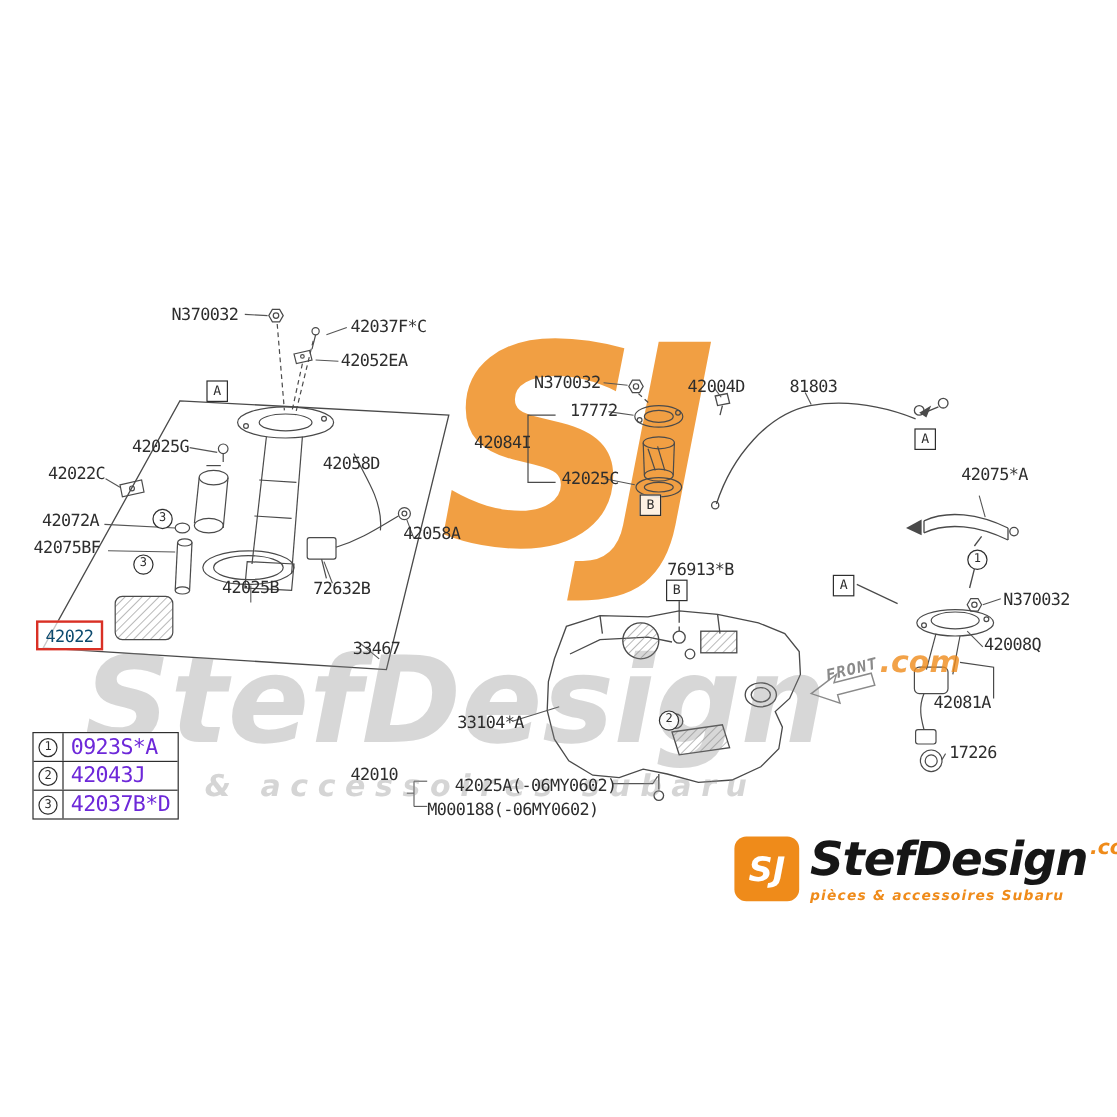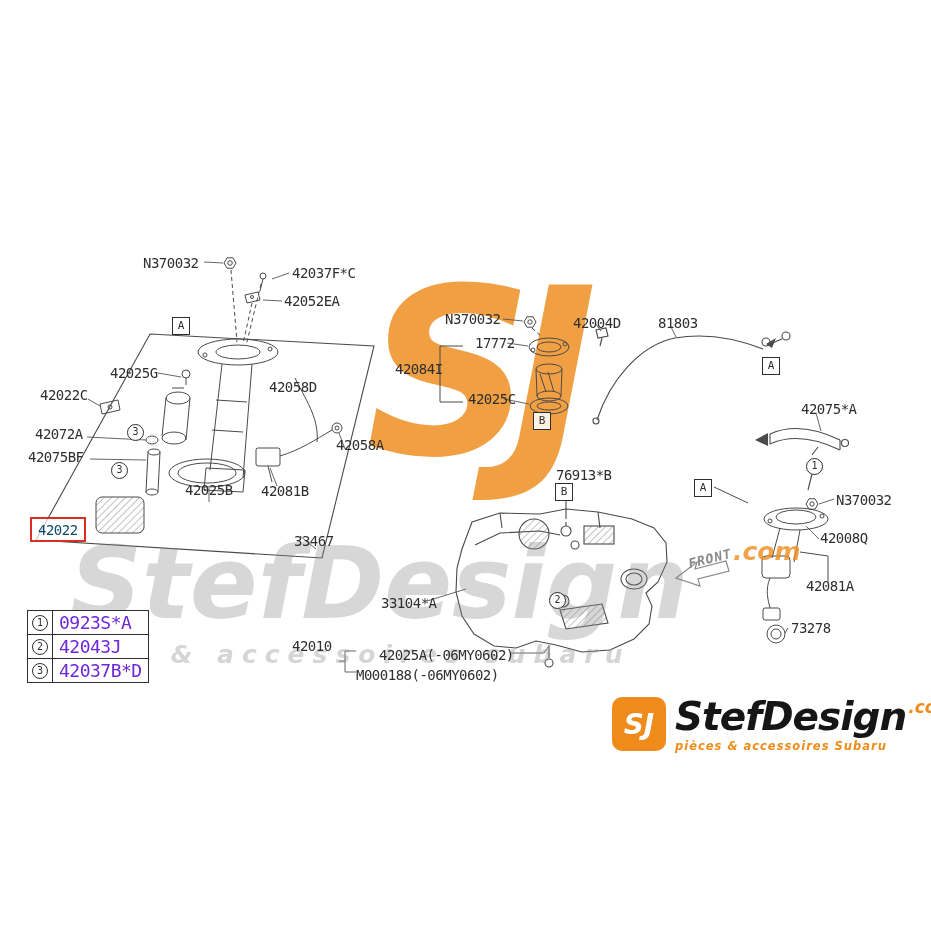--- a/index.html
+++ b/index.html
@@ -249,34 +249,34 @@
   <span class="lbl" style="left:143px;top:255px">N370032</span>
   <span class="lbl" style="left:292px;top:265px">42037F*C</span>
   <span class="lbl" style="left:284px;top:293px">42052EA</span>
   <span class="lbl" style="left:110px;top:365px">42025G</span>
   <span class="lbl" style="left:269px;top:379px">42058D</span>
   <span class="lbl" style="left:40px;top:387px">42022C</span>
   <span class="lbl" style="left:35px;top:426px">42072A</span>
   <span class="lbl" style="left:28px;top:449px">42075BF</span>
   <span class="lbl" style="left:336px;top:437px">42058A</span>
   <span class="lbl" style="left:185px;top:482px">42025B</span>
-  <span class="lbl" style="left:261px;top:483px">42081B</span>
+  <span class="lbl" style="left:261px;top:483px">72632B</span>
   <span class="lbl" style="left:294px;top:533px">33467</span>
   <span class="lbl" style="left:445px;top:311px">N370032</span>
   <span class="lbl" style="left:475px;top:335px">17772</span>
   <span class="lbl" style="left:395px;top:361px">42084I</span>
   <span class="lbl" style="left:468px;top:391px">42025C</span>
   <span class="lbl" style="left:573px;top:315px">42004D</span>
   <span class="lbl" style="left:658px;top:315px">81803</span>
-  <span class="lbl" style="left:801px;top:401px">42075*A</span>
+  <span class="lbl" style="left:801px;top:388px">42075*A</span>
   <span class="lbl" style="left:836px;top:492px">N370032</span>
   <span class="lbl" style="left:820px;top:530px">42008Q</span>
   <span class="lbl" style="left:556px;top:467px">76913*B</span>
-  <span class="lbl" style="left:806px;top:578px">42081A</span>
-  <span class="lbl" style="left:791px;top:620px">73278</span>
+  <span class="lbl" style="left:778px;top:578px">42081A</span>
+  <span class="lbl" style="left:791px;top:620px">17226</span>
   <span class="lbl" style="left:381px;top:595px">33104*A</span>
   <span class="lbl" style="left:292px;top:638px">42010</span>
   <span class="lbl" style="left:379px;top:647px">42025A(-06MY0602)</span>
   <span class="lbl" style="left:356px;top:667px">M000188(-06MY0602)</span>
 
   <div class="redbox">
     <span>42022</span>
   </div>
 
   <div class="boxed" style="left:172px;top:317px">A</div>

